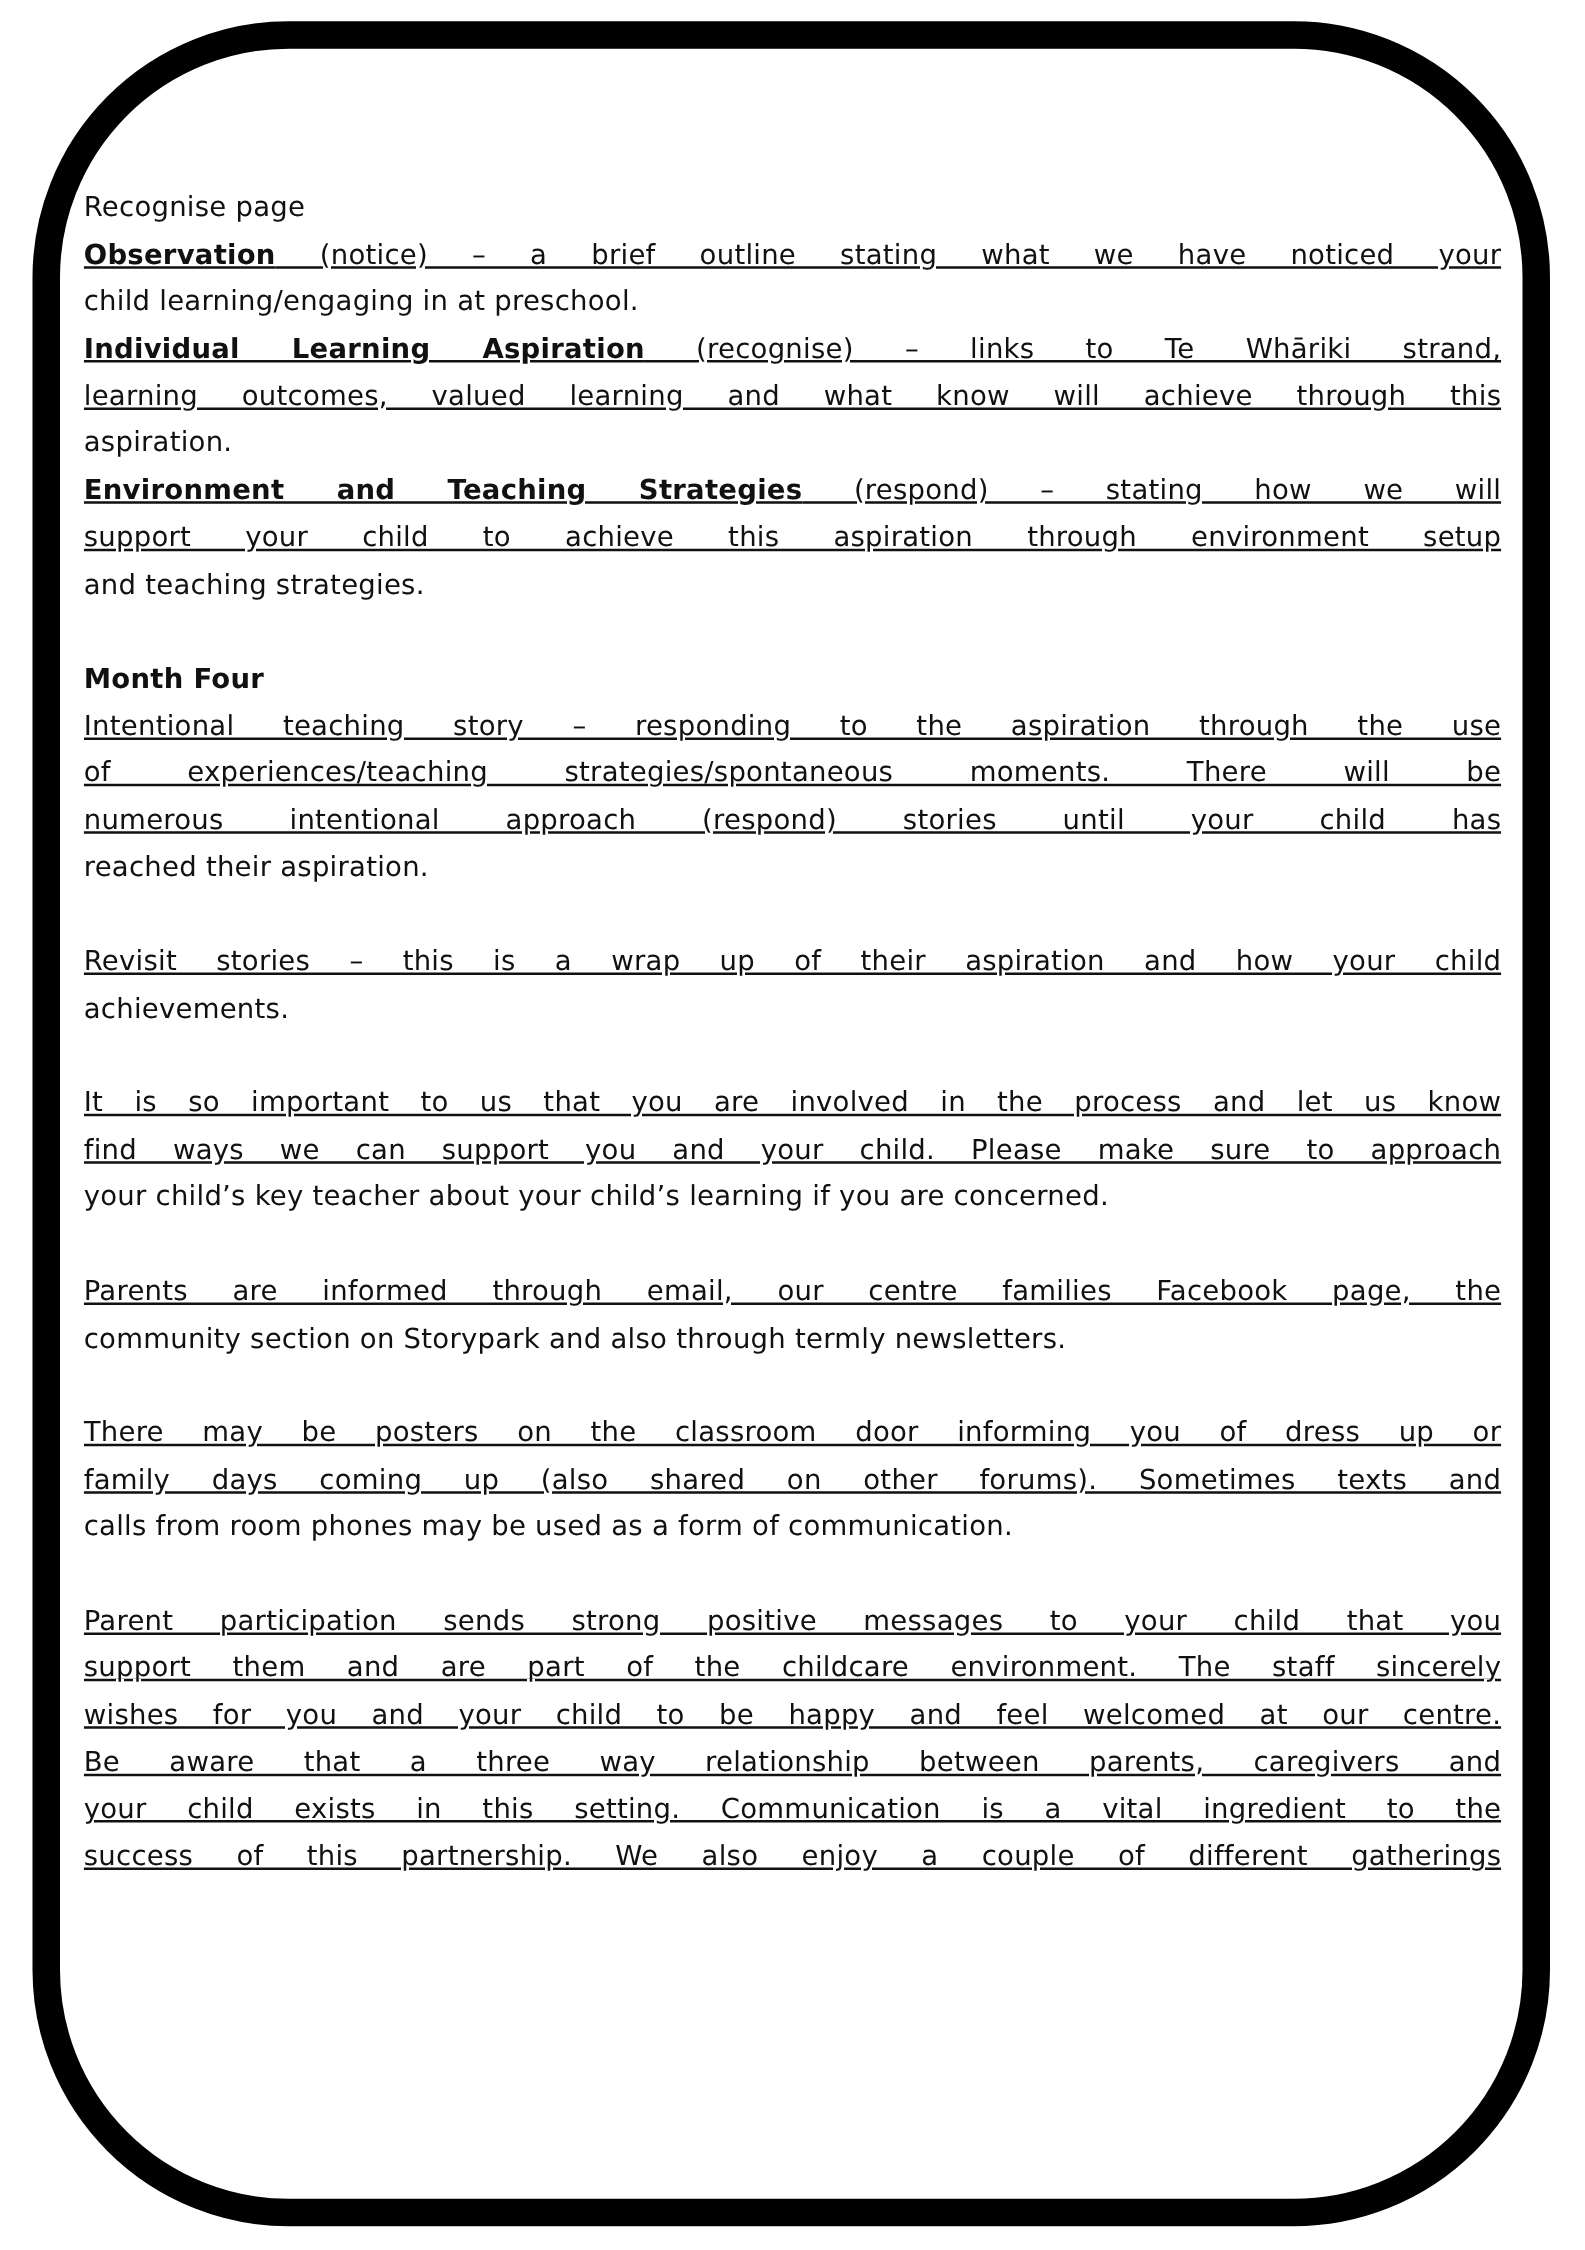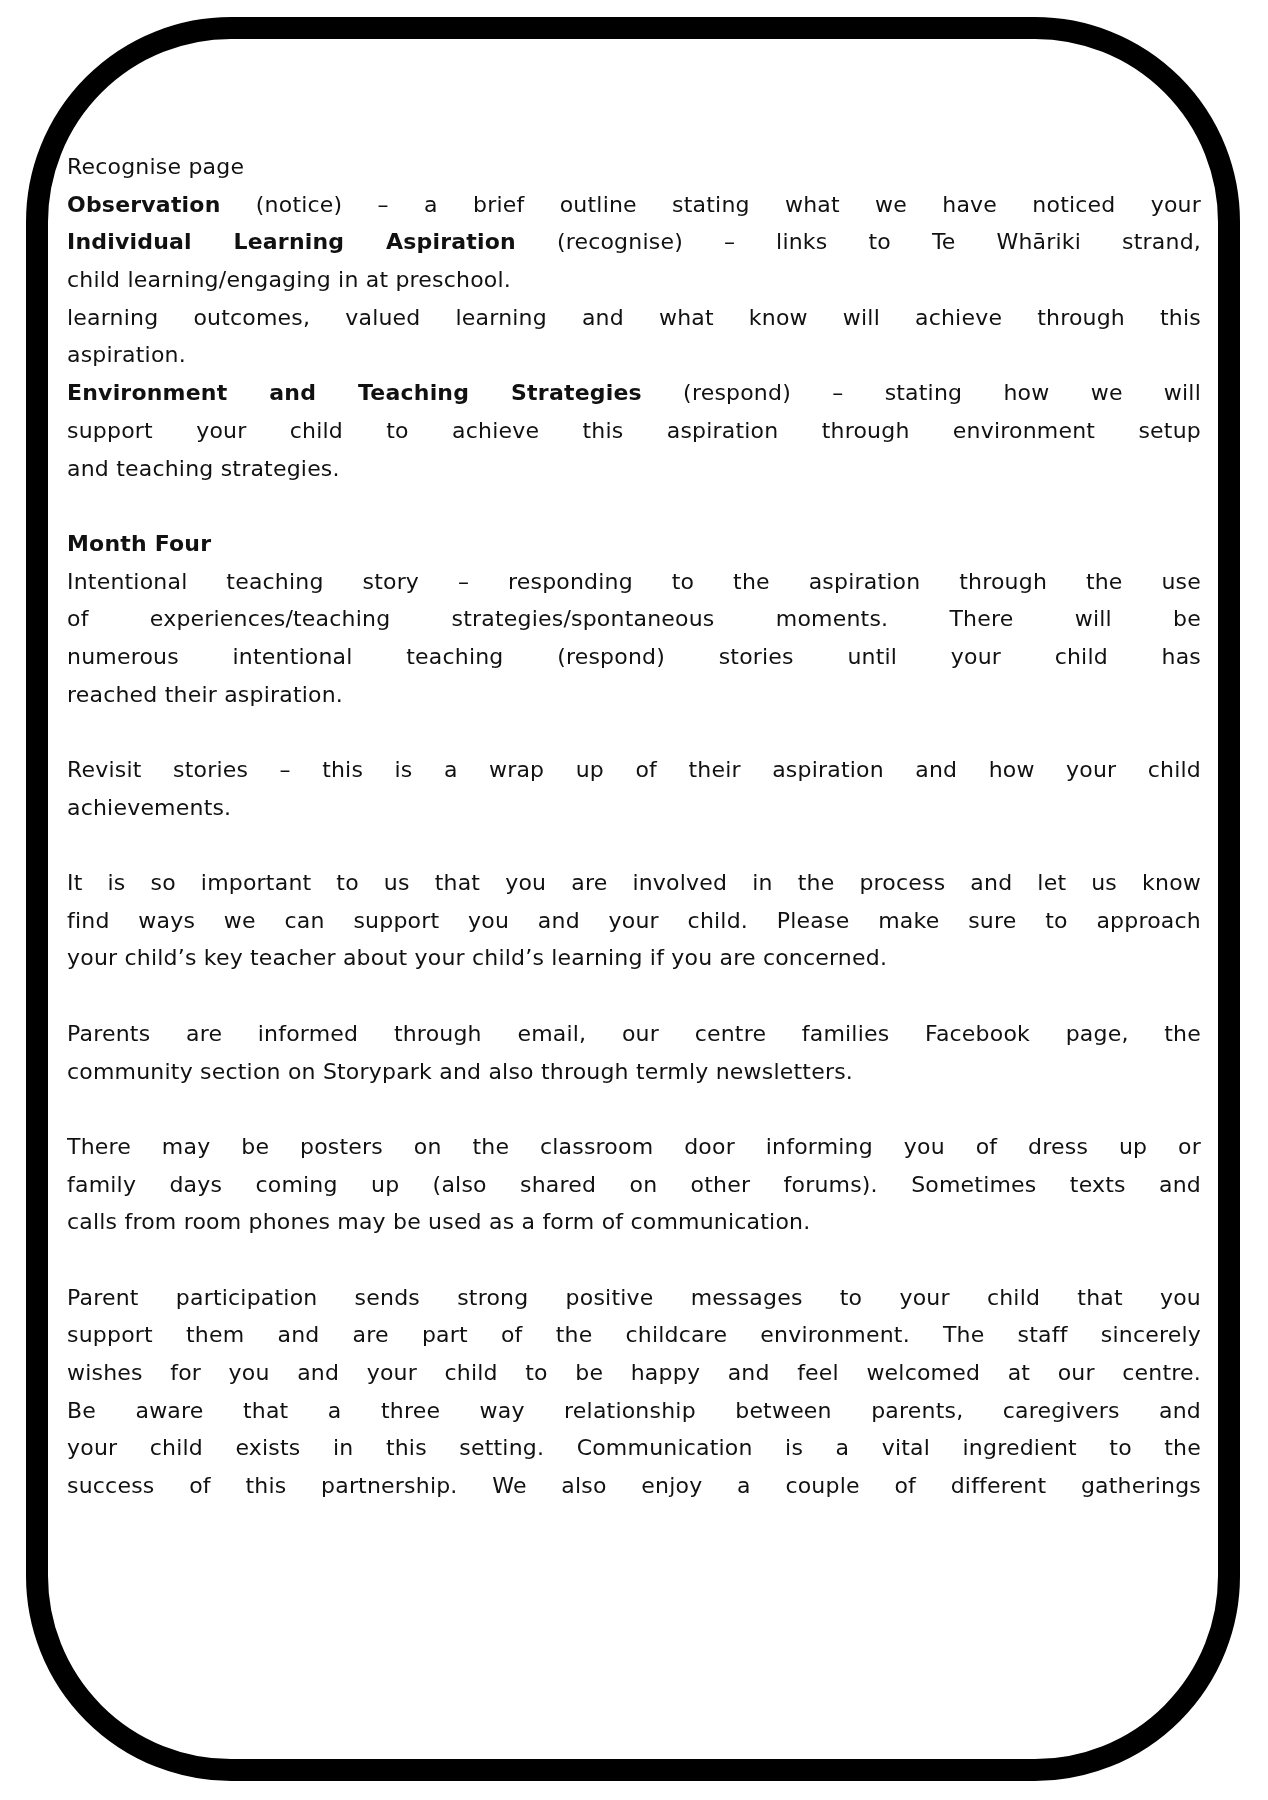--- a/index.html
+++ b/index.html
@@ -37,20 +37,21 @@
     line-height: 37.7px;
     font-size: 22px;
     white-space: nowrap;
     letter-spacing: 0.2px;
   }
   .line.j {
     text-align: justify;
     text-align-last: justify;
     white-space: normal;
     overflow: hidden;
+    text-decoration: underline;
   }
   .line.l {
     text-align: left;
   }
   .b {
     font-weight: bold;
   }
   .blank {
     height: 37.7px;
   }
@@ -60,41 +61,41 @@
 
 <div class="frame"></div>
 
 <div class="content">
 
   <div class="line l">Recognise page</div>
 
   <div class="line j">
     <span class="b">Observation</span><span> (notice) – a brief outline stating what we have noticed your</span>
   </div>
+  <div class="line l">child learning/engaging in at preschool.</div>
+
   <div class="line j">
     <span class="b">Individual Learning Aspiration</span><span> (recognise) – links to Te Whāriki strand,</span>
   </div>
-
-  <div class="line l">child learning/engaging in at preschool.</div>
   <div class="line j">learning outcomes, valued learning and what know will achieve through this</div>
   <div class="line l">aspiration.</div>
 
   <div class="line j">
     <span class="b">Environment and Teaching Strategies</span><span> (respond) – stating how we will</span>
   </div>
   <div class="line j">support your child to achieve this aspiration through environment setup</div>
   <div class="line l">and teaching strategies.</div>
 
   <div class="blank"></div>
 
   <div class="line l b">Month Four</div>
 
   <div class="line j">Intentional teaching story – responding to the aspiration through the use</div>
   <div class="line j">of experiences/teaching strategies/spontaneous moments.  There will be</div>
-  <div class="line j">numerous intentional teaching (respond) stories until your child has</div>
+  <div class="line j">numerous intentional approach (respond) stories until your child has</div>
   <div class="line l">reached their aspiration.</div>
 
   <div class="blank"></div>
 
   <div class="line j">Revisit stories – this is a wrap up of their aspiration and how your child</div>
   <div class="line l">achievements.</div>
 
   <div class="blank"></div>
 
   <div class="line j">It is so important to us that you are involved in the process and let us know</div>

